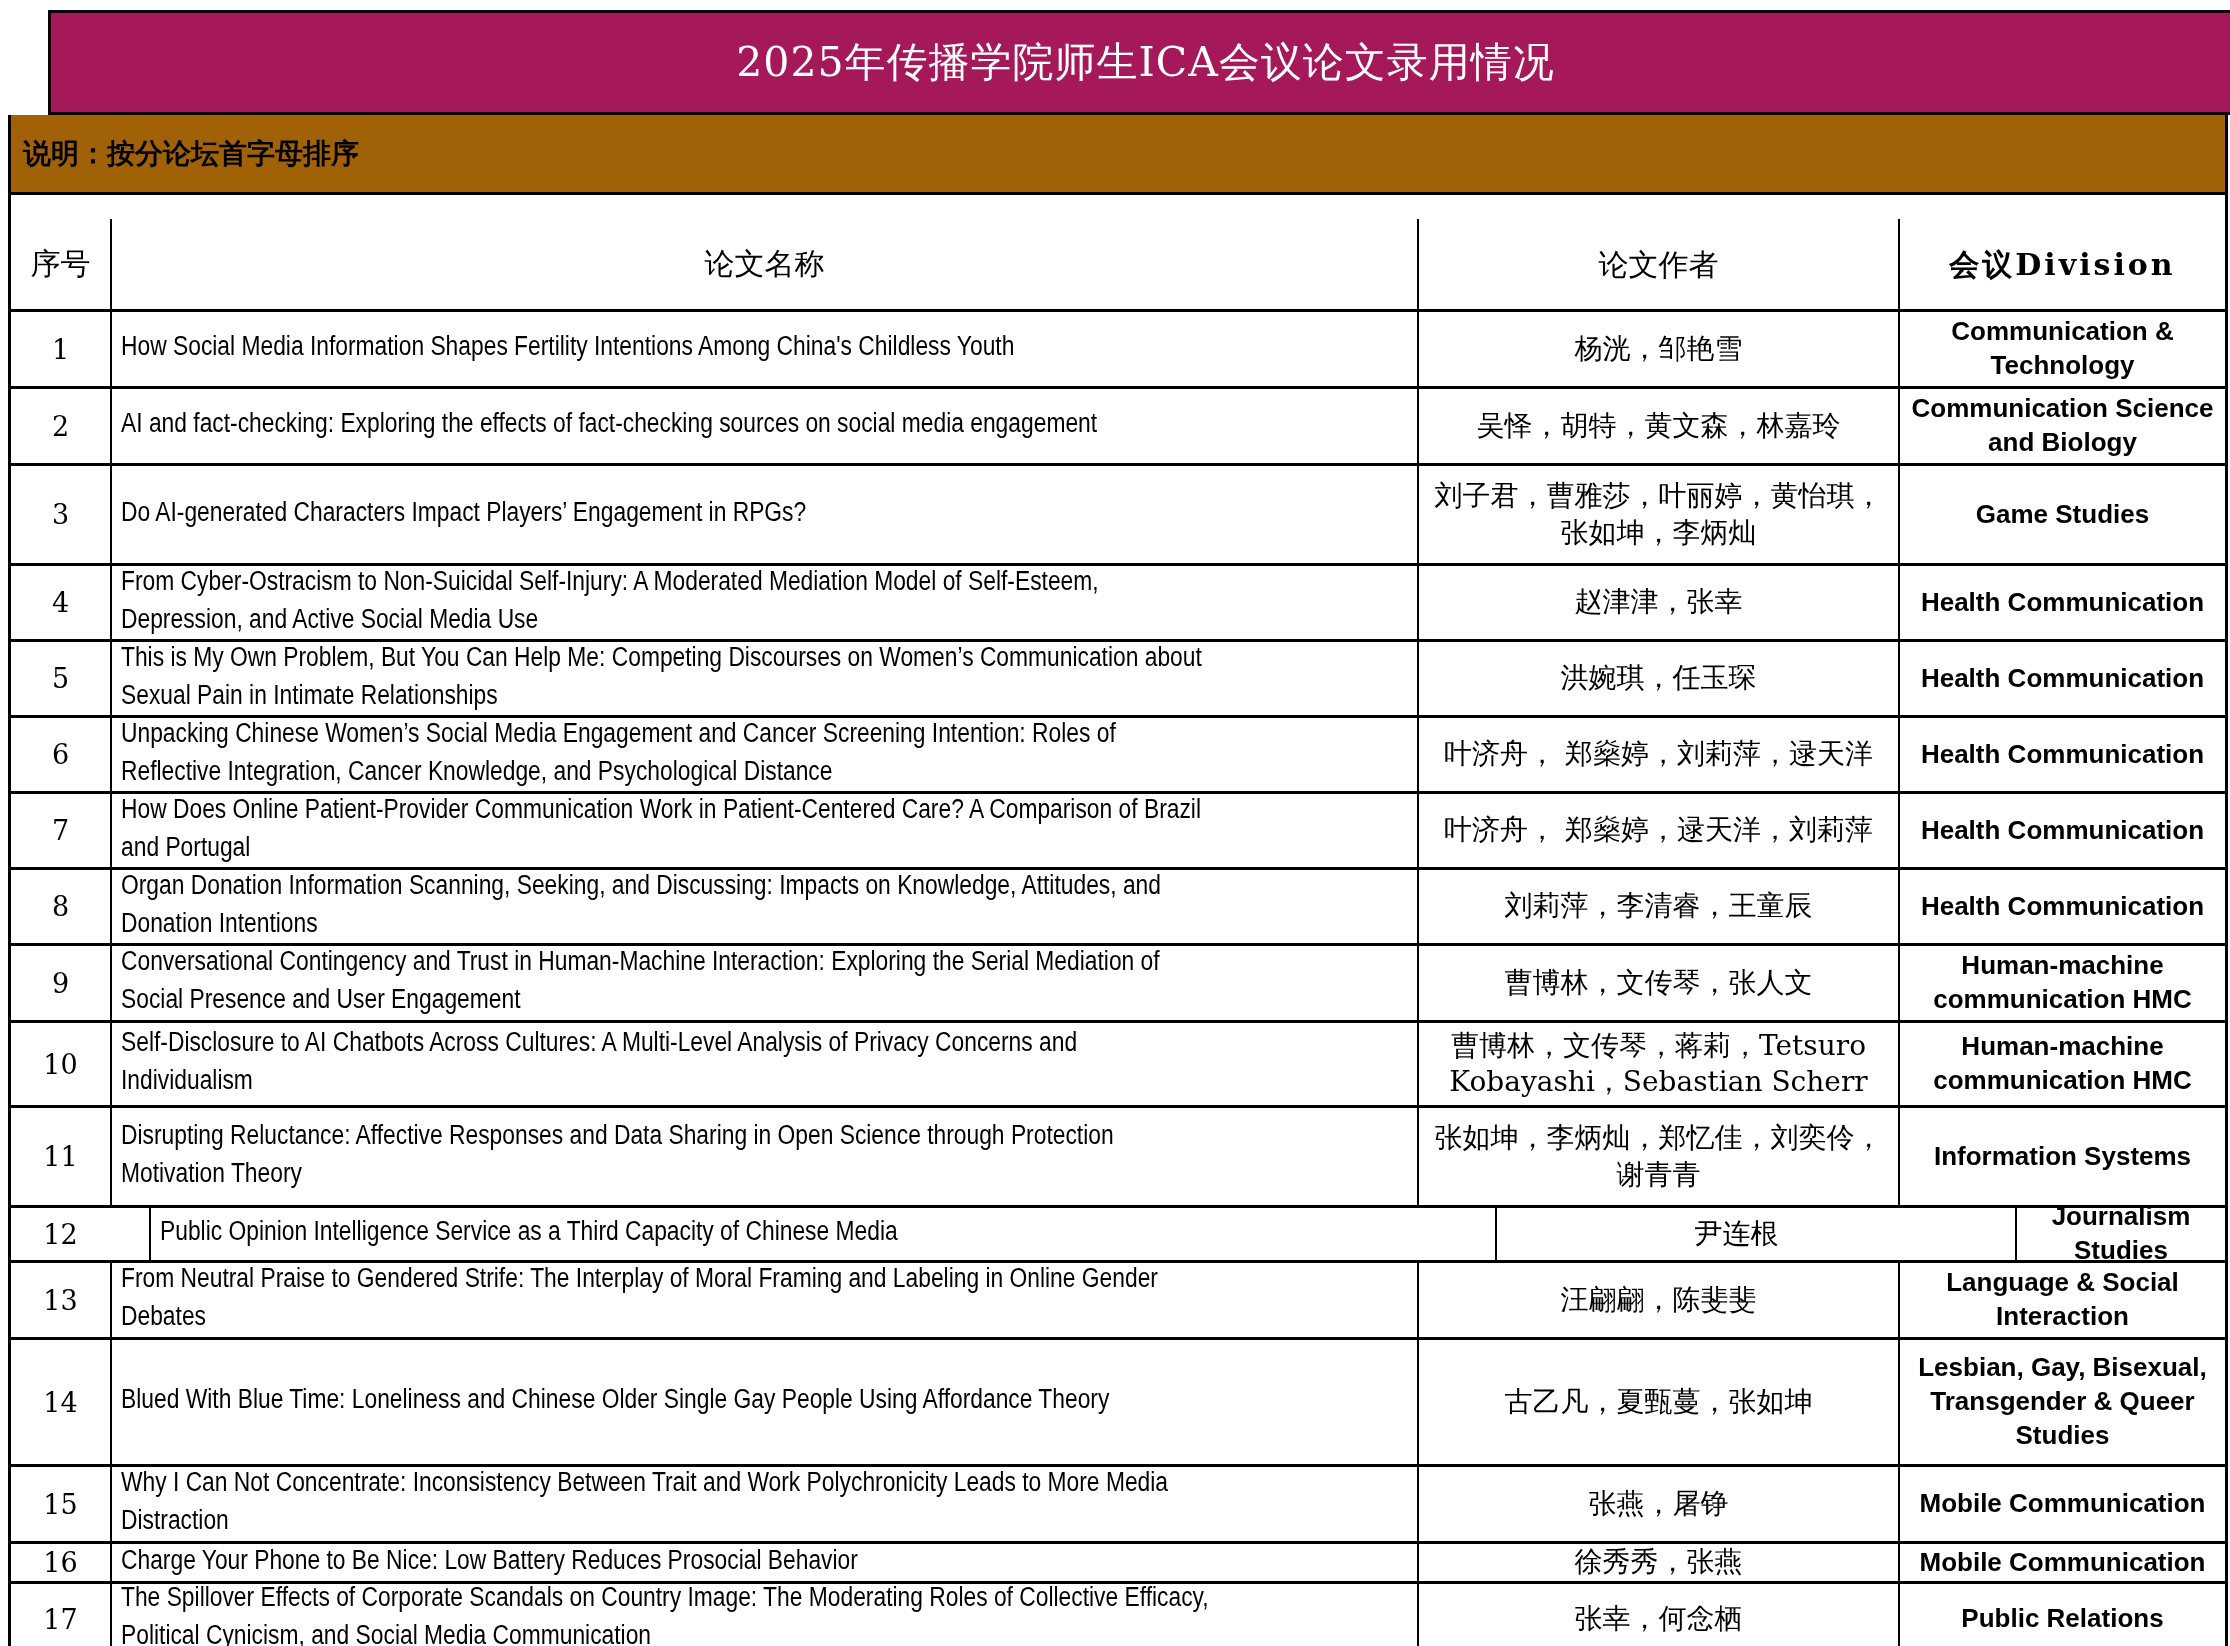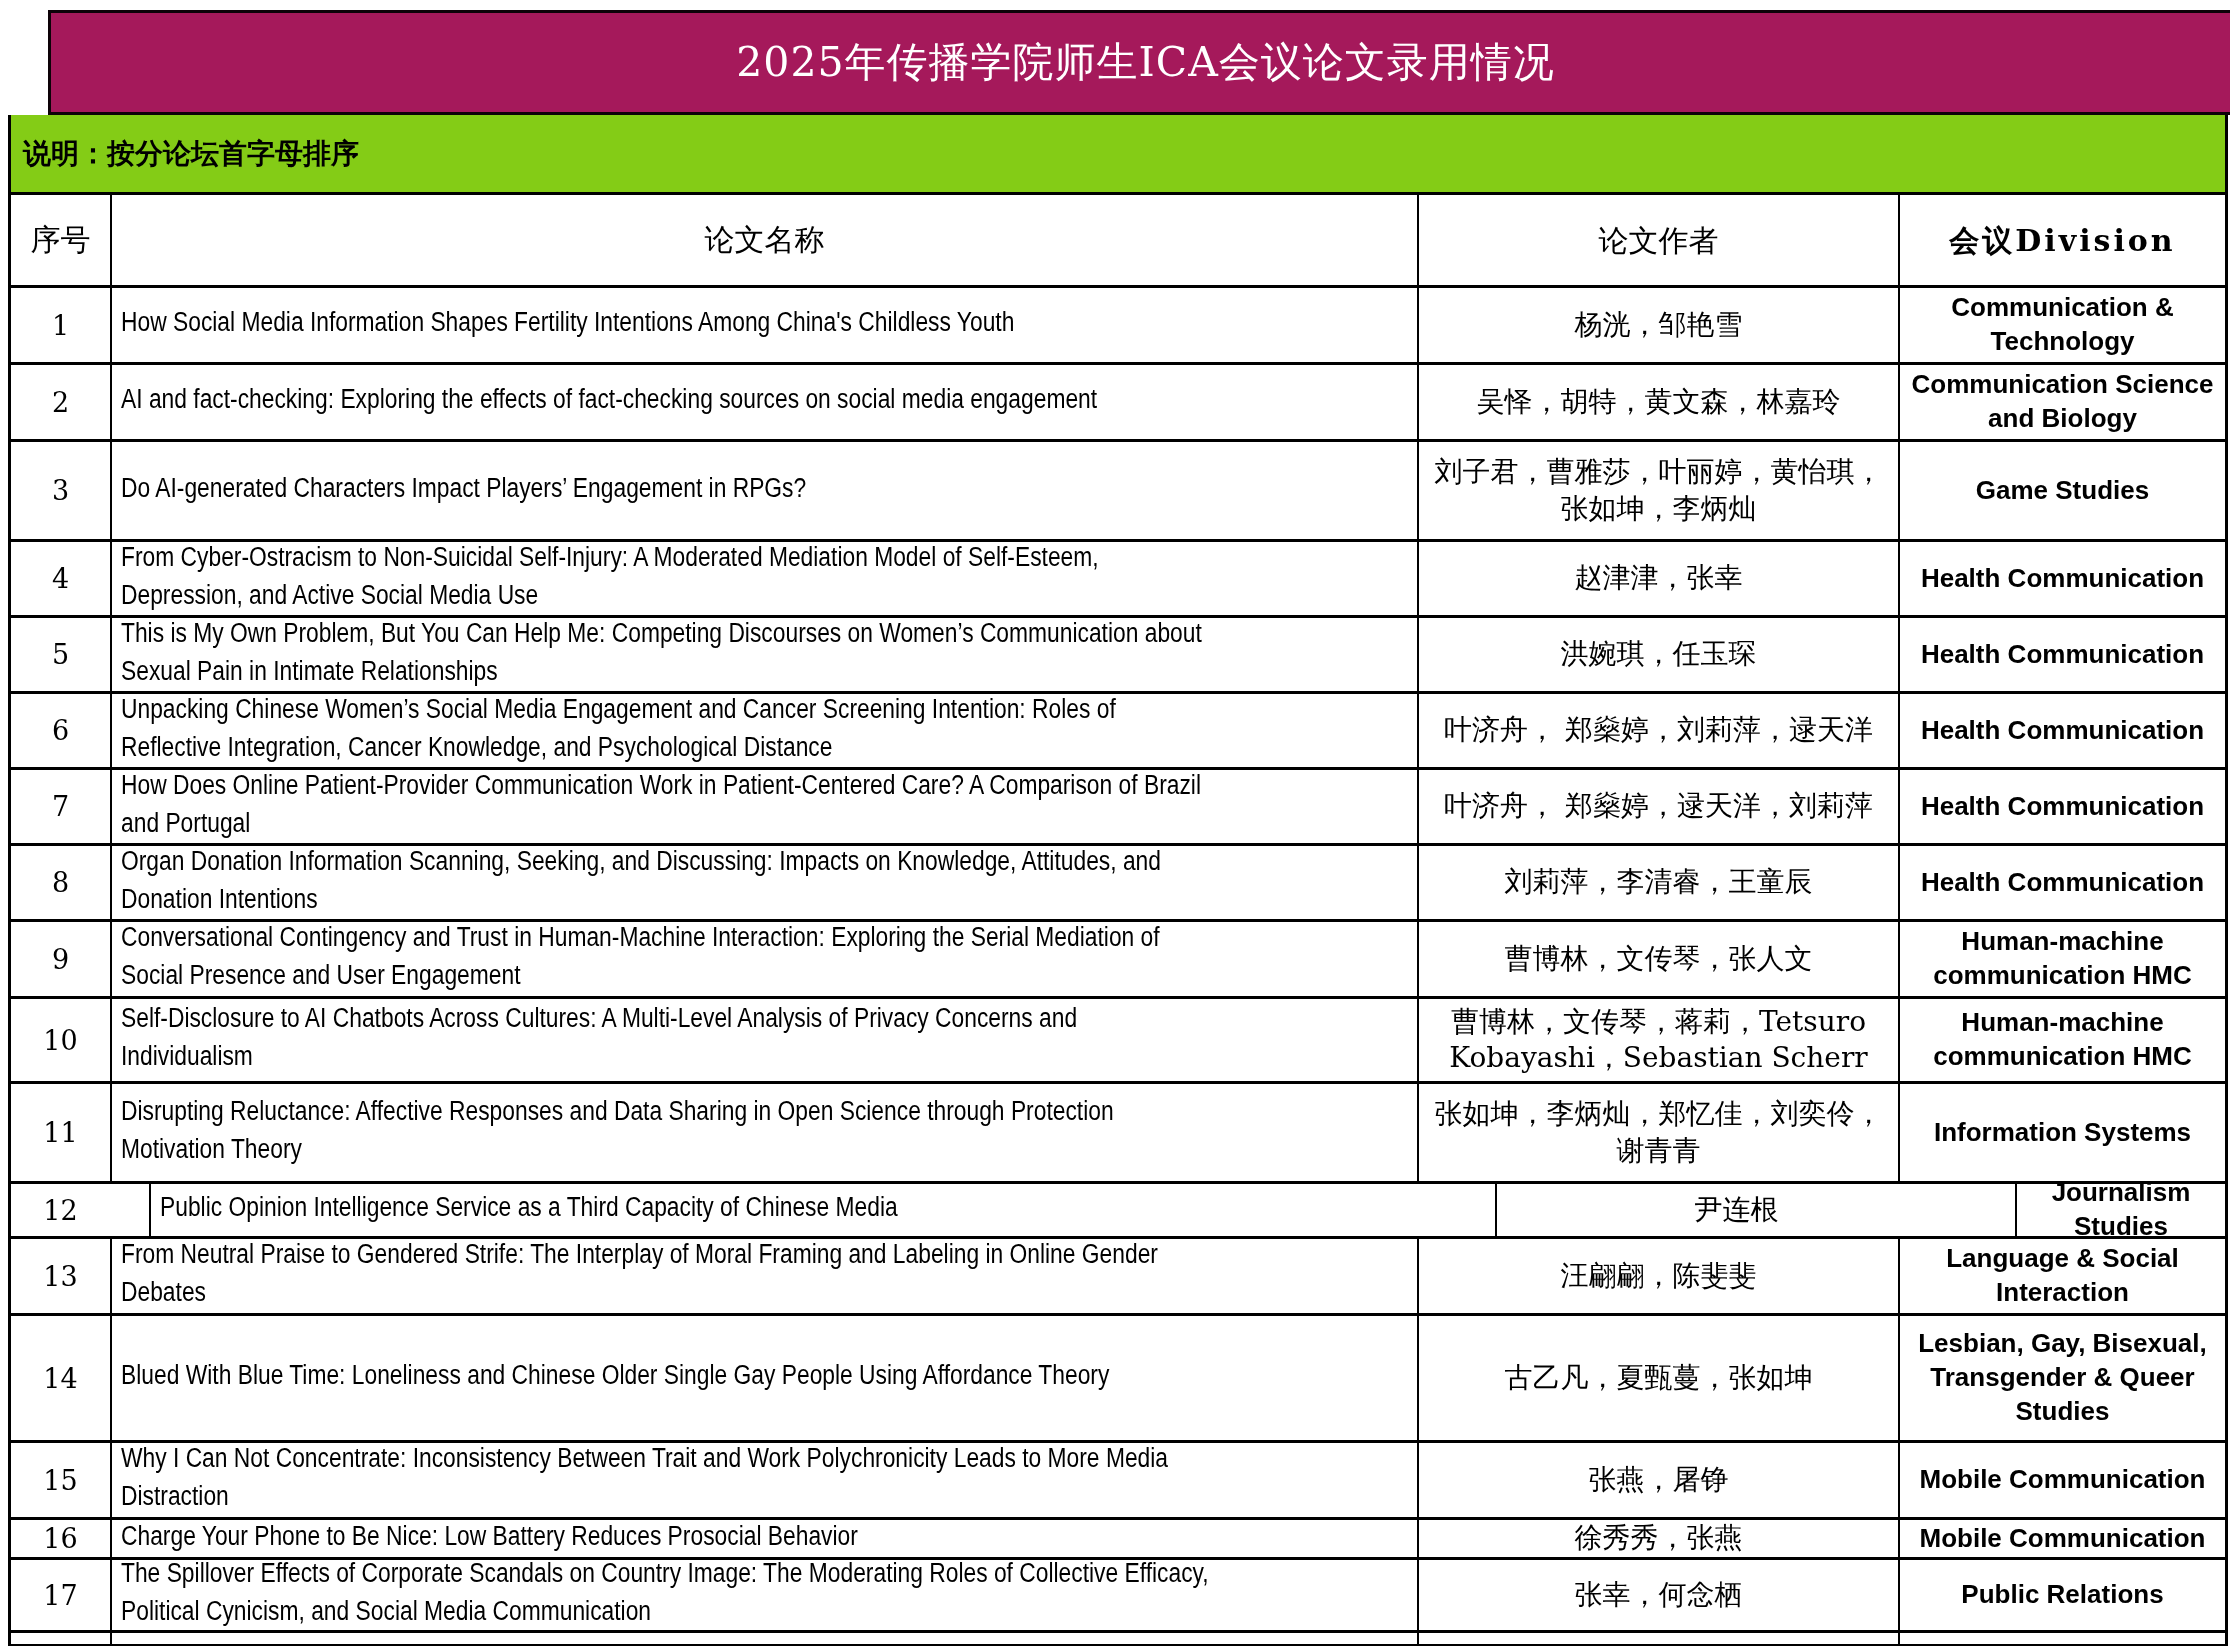--- a/index.html
+++ b/index.html
@@ -23,39 +23,39 @@
     font-family:"DejaVu Serif","Liberation Serif",serif;
     font-size:41px;letter-spacing:1px;color:#fff;
   }
   
   .note{
     position:absolute;left:8px;top:115px;
     width:2220px;height:77px;
     box-sizing:border-box;
     border-left:3px solid #000;border-right:3px solid #000;
     display:flex;align-items:center;
-    background:#84cc16;
+    background:#a16207;
   }
   .note .t{
     font-family:"Liberation Sans","DejaVu Sans",sans-serif;
     font-weight:700;font-size:28px;padding-left:12px;
   }
   
   .tbl{
     position:absolute;left:8px;top:192px;
     width:2220px;
     box-sizing:border-box;
     border:3px solid #000;
     background:#fff;
   }
   .trow{
     display:flex;box-sizing:border-box;
     border-top:3px solid #000;
   }
-  .trow.head{border-top:none;height:90px;}
+  .trow.head{border-top:none;height:90px;margin-top:24px;}
   .cell{
     box-sizing:border-box;
     display:flex;align-items:center;
     overflow:hidden;
   }
   .cell + .cell{border-left:2px solid #000;}
   .c-index{width:99px;justify-content:center;
     font-family:"DejaVu Serif","Liberation Serif",serif;font-size:27px;}
   .c-title{width:1307px;justify-content:flex-start;padding:0 6px 4px 9px;
     font-size:27px;line-height:1.4;}

